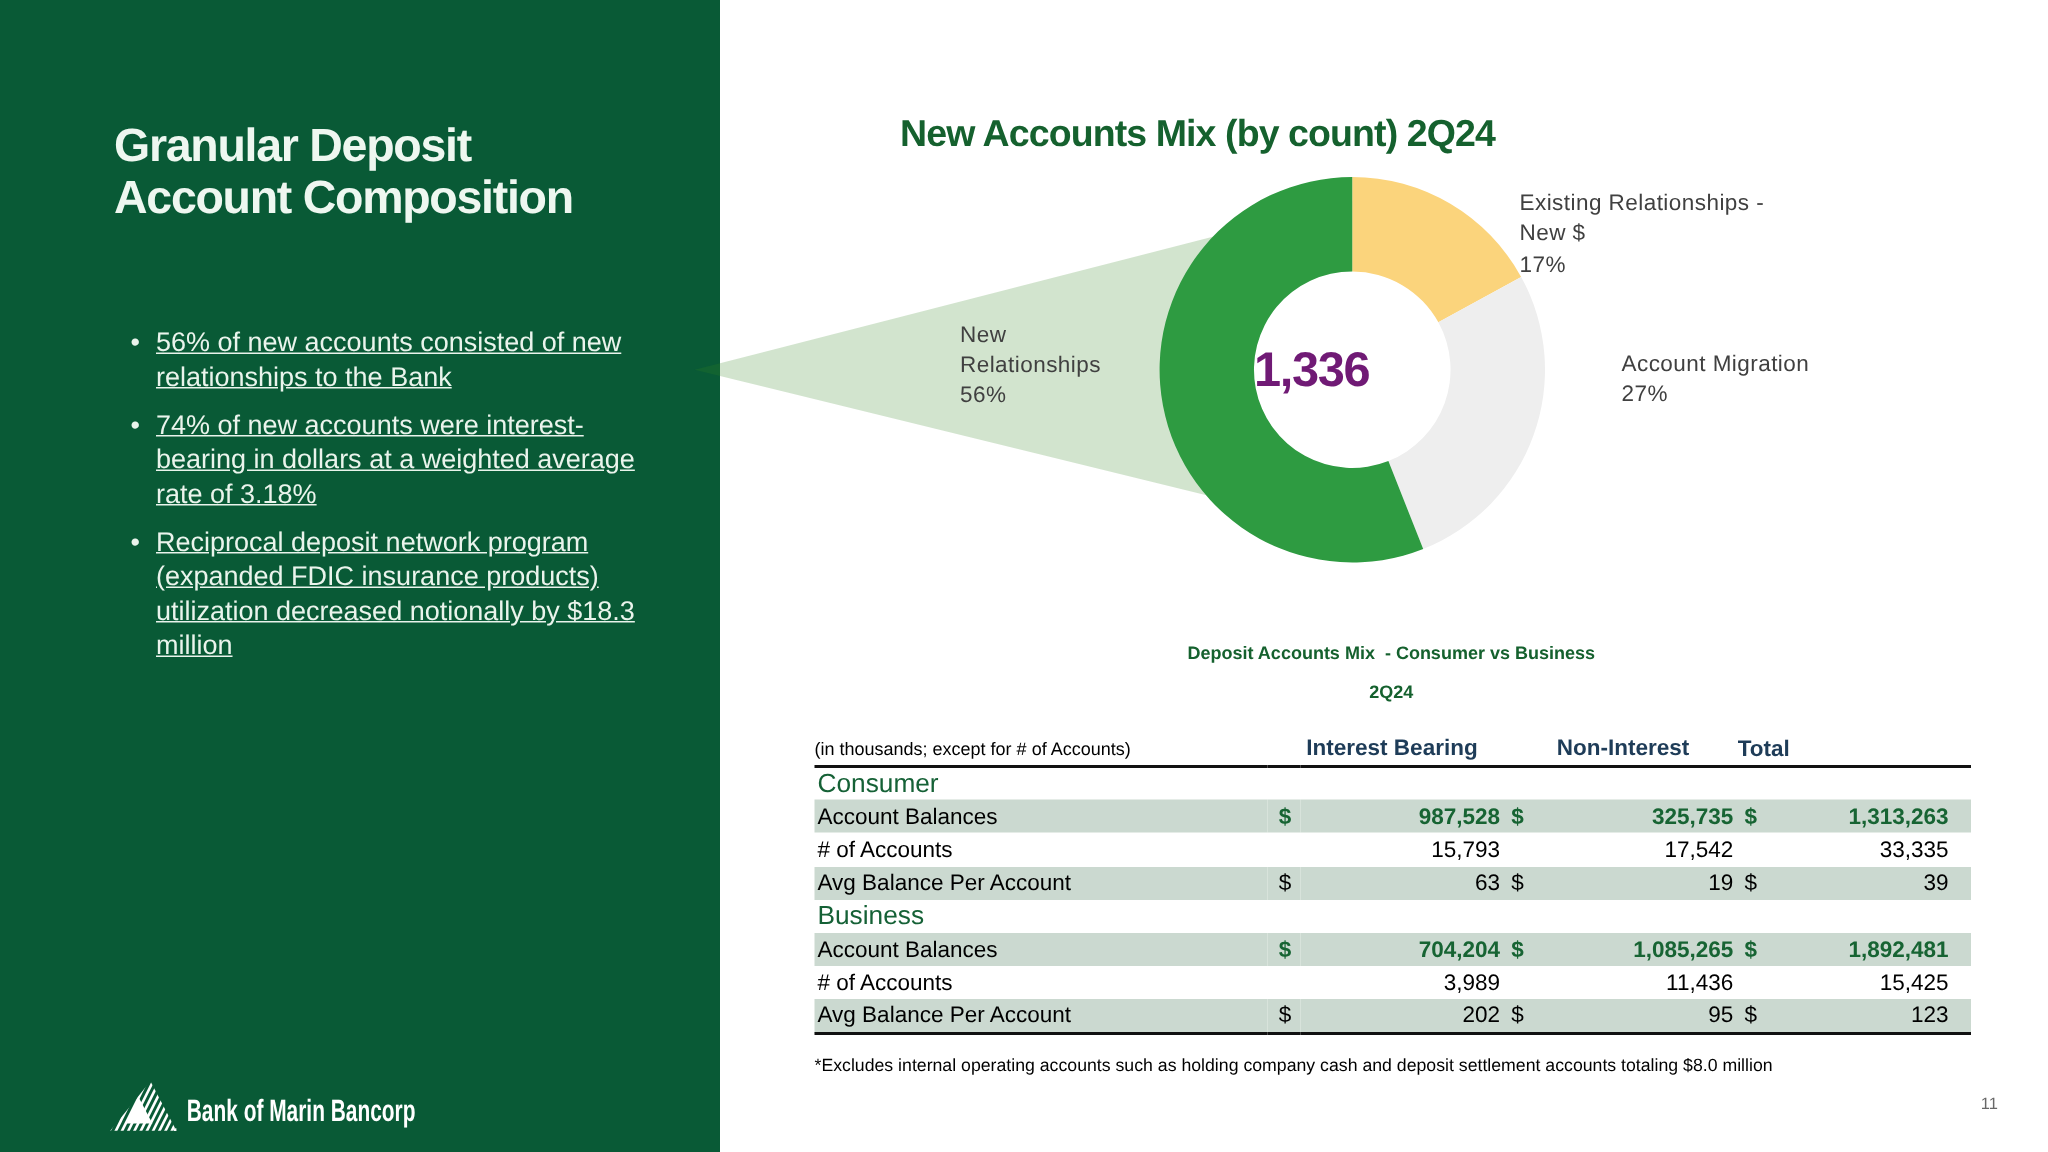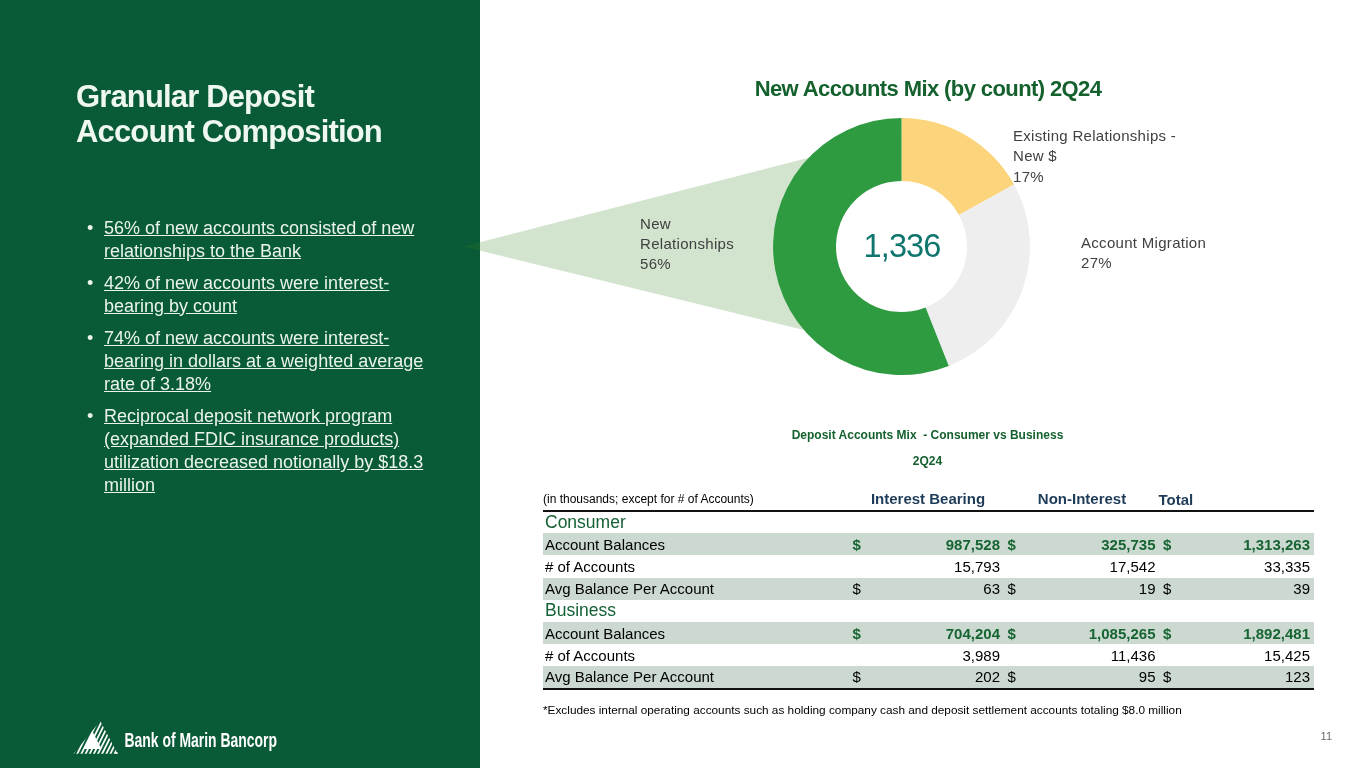--- a/index.html
+++ b/index.html
@@ -7,53 +7,52 @@
        font-family:"Liberation Sans",sans-serif;overflow:hidden;}
   .abs{position:absolute;}
   .panel{left:0;top:0;width:480px;height:768px;background:#095a36;}
   .slidetitle{left:76px;top:80px;width:400px;color:#eef7f0;font-size:31px;
       font-weight:bold;line-height:34.6px;letter-spacing:-0.85px;}
   .bullets{left:68px;top:200.5px;width:380px;color:#eaf4ec;font-size:18px;
       line-height:23.2px;}
   .bullets ul{margin:16px;padding:0 0 0 20px;list-style:none;text-decoration:underline;}
   .bullets li{margin-bottom:8.6px;position:relative;}
   .bullets li:before{content:"\2022";position:absolute;left:-17px;}
-  .charttitle{left:600px;top:75.5px;width:656px;text-align:center;color:#15612e;
-      font-size:22px;font-weight:bold;letter-spacing:-0.6px;line-height:26px;}
+  .charttitle{left:600px;top:75.5px;width:656px;text-align:left;color:#15612e;
+      font-size:25px;font-weight:bold;letter-spacing:-0.6px;line-height:26px;}
   .glabel{color:#404040;font-size:15px;line-height:20.4px;letter-spacing:0.3px;}
-  .bignum{left:836px;top:226px;width:132px;text-align:center;color:#0f766e;
-      font-size:32.5px;font-weight:normal;letter-spacing:-0.9px;line-height:40px;}
+  .bignum{left:836px;top:226px;width:132px;color:#701a75;
+      font-size:32.5px;font-weight:bold;letter-spacing:-0.9px;line-height:40px;}
   .tbltitle{left:600px;top:422px;width:655px;text-align:center;color:#15612e;
       font-size:12px;font-weight:bold;line-height:26px;}
   table.dep{position:absolute;left:543px;top:510px;width:771px;
       border-collapse:collapse;table-layout:fixed;font-size:15px;color:#000;
       border-top:2px solid #111;border-bottom:2px solid #111;}
   table.dep td{padding:0;height:22.2px;vertical-align:middle;box-sizing:border-box;}
   table.dep td.lbl{width:302px;padding-left:2px;}
   table.dep td.dol{width:22px;padding-left:7.5px;}
   table.dep td.val{text-align:right;}
   table.dep td.v1{width:133px;}
   table.dep td.v2{width:133.5px;}
-  table.dep td.v3{width:136.5px;padding-right:4px;}
+  table.dep td.v3{width:136.5px;padding-right:15px;}
   tr.grn td{background:#cbd9d0;}
   tr.sect td{color:#156136;font-weight:normal;font-size:17.5px;}
   tr.bal td.dol, tr.bal td.val{color:#176433;font-weight:bold;}
   .thead{left:543px;top:485px;width:771px;height:26px;color:#1e3c58;
       font-weight:bold;font-size:15px;line-height:23px;}
   .footnote{left:543px;top:703px;font-size:11.8px;color:#000;}
   .pagenum{left:1300px;top:730px;width:32px;text-align:right;font-size:11px;color:#686868;}
 </style>
 </head>
 <body>
 <div class="abs panel"></div>
 <div class="abs slidetitle">Granular Deposit<br>Account Composition</div>
 <div class="abs bullets">
   <ul>
     <li>56% of new accounts consisted of new<br>relationships to the Bank</li>
-    <li>42% of new accounts were interest-<br>bearing by count</li>
     <li>74% of new accounts were interest-<br>bearing in dollars at a weighted average<br>rate of 3.18%</li>
     <li>Reciprocal deposit network program<br>(expanded FDIC insurance products)<br>utilization decreased notionally by $18.3<br>million</li>
   </ul>
 </div>
 
 <svg class="abs" style="left:64px;top:712px;" width="300" height="52" viewBox="0 0 300 52">
   <defs>
     <clipPath id="mk">
       <polygon points="9.5,41.8 36.3,8.9 53.6,41.8"></polygon>
     </clipPath>

